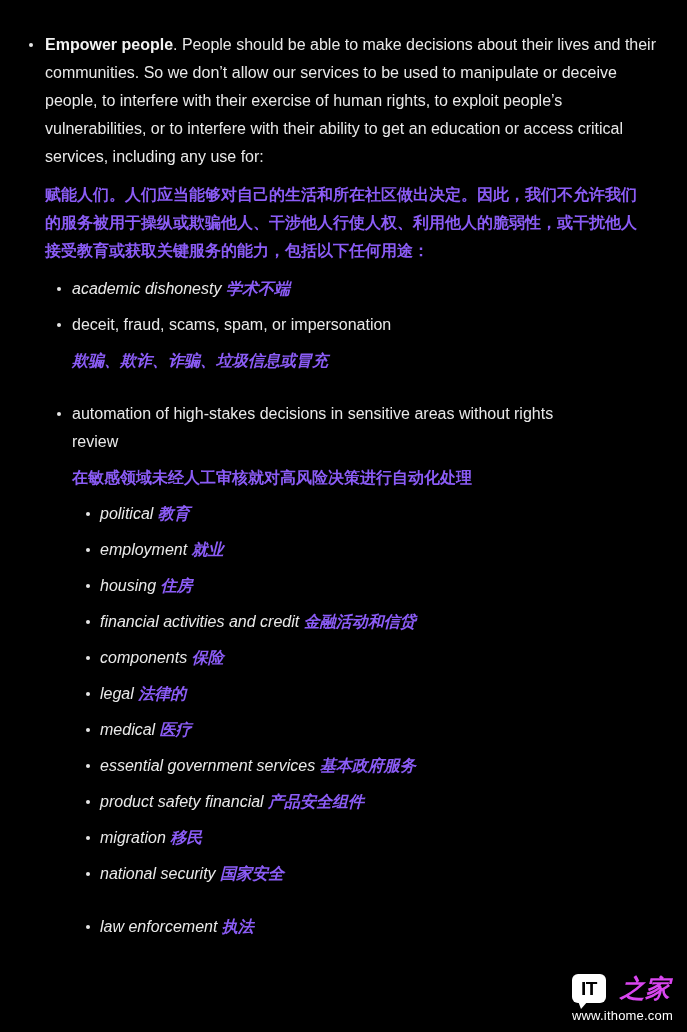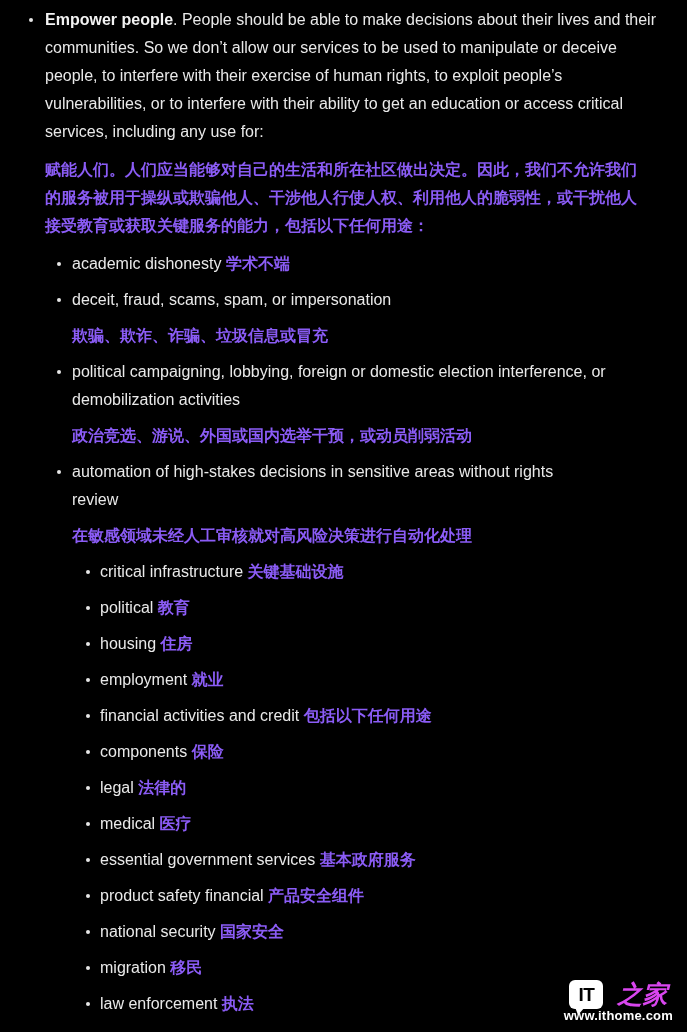--- a/index.html
+++ b/index.html
@@ -11,66 +11,66 @@
     overflow: hidden;
     font-family: "Liberation Sans", "DejaVu Sans", sans-serif;
     font-size: 16px;
     line-height: 28px;
     color: #e9e9e9;
   }
   .content { padding: 6px 20px 0 29px; }
 
   ul { list-style: none; margin: 0; padding: 0; }
   li { display: flex; align-items: flex-start; margin-bottom: 8px; }
-  li:last-child { margin-bottom: 0; }
+  li:last-child { margin-bottom: 0; margin-top: 25px; }
 
   .dot {
     flex: 0 0 auto;
     width: 4px; height: 4px;
     border-radius: 50%;
     background: #e6e6e6;
     margin-top: 12px;
   }
   .l1 > li > .dot { margin-right: 12px; }
   .l2 { margin-top: 8px; }
   .l2 > li > .dot { margin-left: 12px; margin-right: 11px; }
   .l3 { margin-top: 8px; }
   .l3 > li > .dot { margin-left: 14px; margin-right: 10px; }
 
   .body { flex: 1; min-width: 0; }
   .body p { margin: 0 0 8px 0; }
-  .body p:last-child { margin-bottom: 0; }
+  .body p:last-child { margin-bottom: 0; font-style: italic; }
 
   .p-main { max-width: 612px; margin-bottom: 10px !important; }
   .p-main .lead { font-weight: 700; color: #f2f2f2; }
   .zh { font-weight: 600; color: #8b5cf6; }
   .zh-main { max-width: 592px; margin-bottom: 10px !important; }
   .w600 { max-width: 600px; }
   .w520 { max-width: 520px; }
 
   
   .watermark { position: absolute; right: 14px; bottom: 10px; text-align: center; }
-  .wm-row { display: flex; align-items: center; justify-content: center; gap: 14px; margin-top: 27px; }
+  .wm-row { display: flex; align-items: center; justify-content: flex-start; gap: 14px; margin-top: 27px; }
   .wm-logo {
     position: relative;
     width: 34px; height: 29px;
     background: #ffffff;
     border-radius: 6px;
     display: flex; align-items: center; justify-content: center;
   }
   .wm-it { color: #000; font-weight: 700; font-size: 19px; line-height: 1; letter-spacing: -0.5px; }
   .wm-tail {
     position: absolute; left: 6px; bottom: -6px;
     width: 0; height: 0;
     border-left: 3px solid transparent;
     border-right: 7px solid transparent;
     border-top: 8px solid #ffffff;
   }
   .wm-cjk { color: #d946ef; font-size: 25px; line-height: 1; font-weight: 700; font-style: italic; }
-  .wm-url { color: #fff; font-size: 13px; font-weight: 700; margin-top: 0; line-height: 1; letter-spacing: 0.2px; }
+  .wm-url { color: #fff; font-size: 13px; font-weight: 400; margin-top: 6px; line-height: 1; letter-spacing: 0.2px; }
 </style>
 </head>
 <body>
 
 <div class="page">
   <div class="content">
     <ul class="l1">
       <li>
         <span class="dot"></span>
         <div class="body">
@@ -90,72 +90,58 @@
             </li>
 
             <li>
               <span class="dot"></span>
               <div class="body">
                 <p>deceit, fraud, scams, spam, or impersonation</p>
                 <p class="zh">欺骗、欺诈、诈骗、垃圾信息或冒充</p>
               </div>
             </li>
 
-            <li>
-              <span class="dot"></span>
-              <div class="body">
-                <p class="w600">political campaigning, lobbying, foreign or domestic election interference, or demobilization activities</p>
-                <p class="zh">政治竞选、游说、外国或国内选举干预，或动员削弱活动</p>
-              </div>
-            </li>
 
             <li>
               <span class="dot"></span>
               <div class="body">
                 <p class="w520">automation of high-stakes decisions in sensitive areas without rights review</p>
                 <p class="zh">在敏感领域未经人工审核就对高风险决策进行自动化处理</p>
 
                 <ul class="l3">
-                  <li>
-                      <span class="dot"></span>
-                      <div class="body">
-                        <p><span>critical infrastructure</span>
-                  <span class="zh">关键基础设施</span></p>
-                      </div>
-                    </li>
 
                   <li>
                       <span class="dot"></span>
                       <div class="body">
                         <p><span>political</span>
                   <span class="zh">教育</span></p>
                       </div>
                     </li>
 
                   <li>
                       <span class="dot"></span>
                       <div class="body">
+                        <p><span>employment</span>
+                  <span class="zh">就业</span></p>
+                      </div>
+                    </li>
+
+                  <li>
+                      <span class="dot"></span>
+                      <div class="body">
                         <p><span>housing</span>
                   <span class="zh">住房</span></p>
                       </div>
                     </li>
 
                   <li>
                       <span class="dot"></span>
                       <div class="body">
-                        <p><span>employment</span>
-                  <span class="zh">就业</span></p>
-                      </div>
-                    </li>
-
-                  <li>
-                      <span class="dot"></span>
-                      <div class="body">
                         <p><span>financial activities and credit</span>
-                  <span class="zh">包括以下任何用途</span></p>
+                  <span class="zh">金融活动和信贷</span></p>
                       </div>
                     </li>
 
                   <li>
                       <span class="dot"></span>
                       <div class="body">
                         <p><span>components</span>
                   <span class="zh">保险</span></p>
                       </div>
                     </li>
@@ -188,30 +174,30 @@
                       <span class="dot"></span>
                       <div class="body">
                         <p><span>product safety financial</span>
                   <span class="zh">产品安全组件</span></p>
                       </div>
                     </li>
 
                   <li>
                       <span class="dot"></span>
                       <div class="body">
+                        <p><span>migration</span>
+                  <span class="zh">移民</span></p>
+                      </div>
+                    </li>
+
+                  <li>
+                      <span class="dot"></span>
+                      <div class="body">
                         <p><span>national security</span>
                   <span class="zh">国家安全</span></p>
-                      </div>
-                    </li>
-
-                  <li>
-                      <span class="dot"></span>
-                      <div class="body">
-                        <p><span>migration</span>
-                  <span class="zh">移民</span></p>
                       </div>
                     </li>
 
                   <li>
                       <span class="dot"></span>
                       <div class="body">
                         <p><span>law enforcement</span>
                   <span class="zh">执法</span></p>
                       </div>
                     </li>

